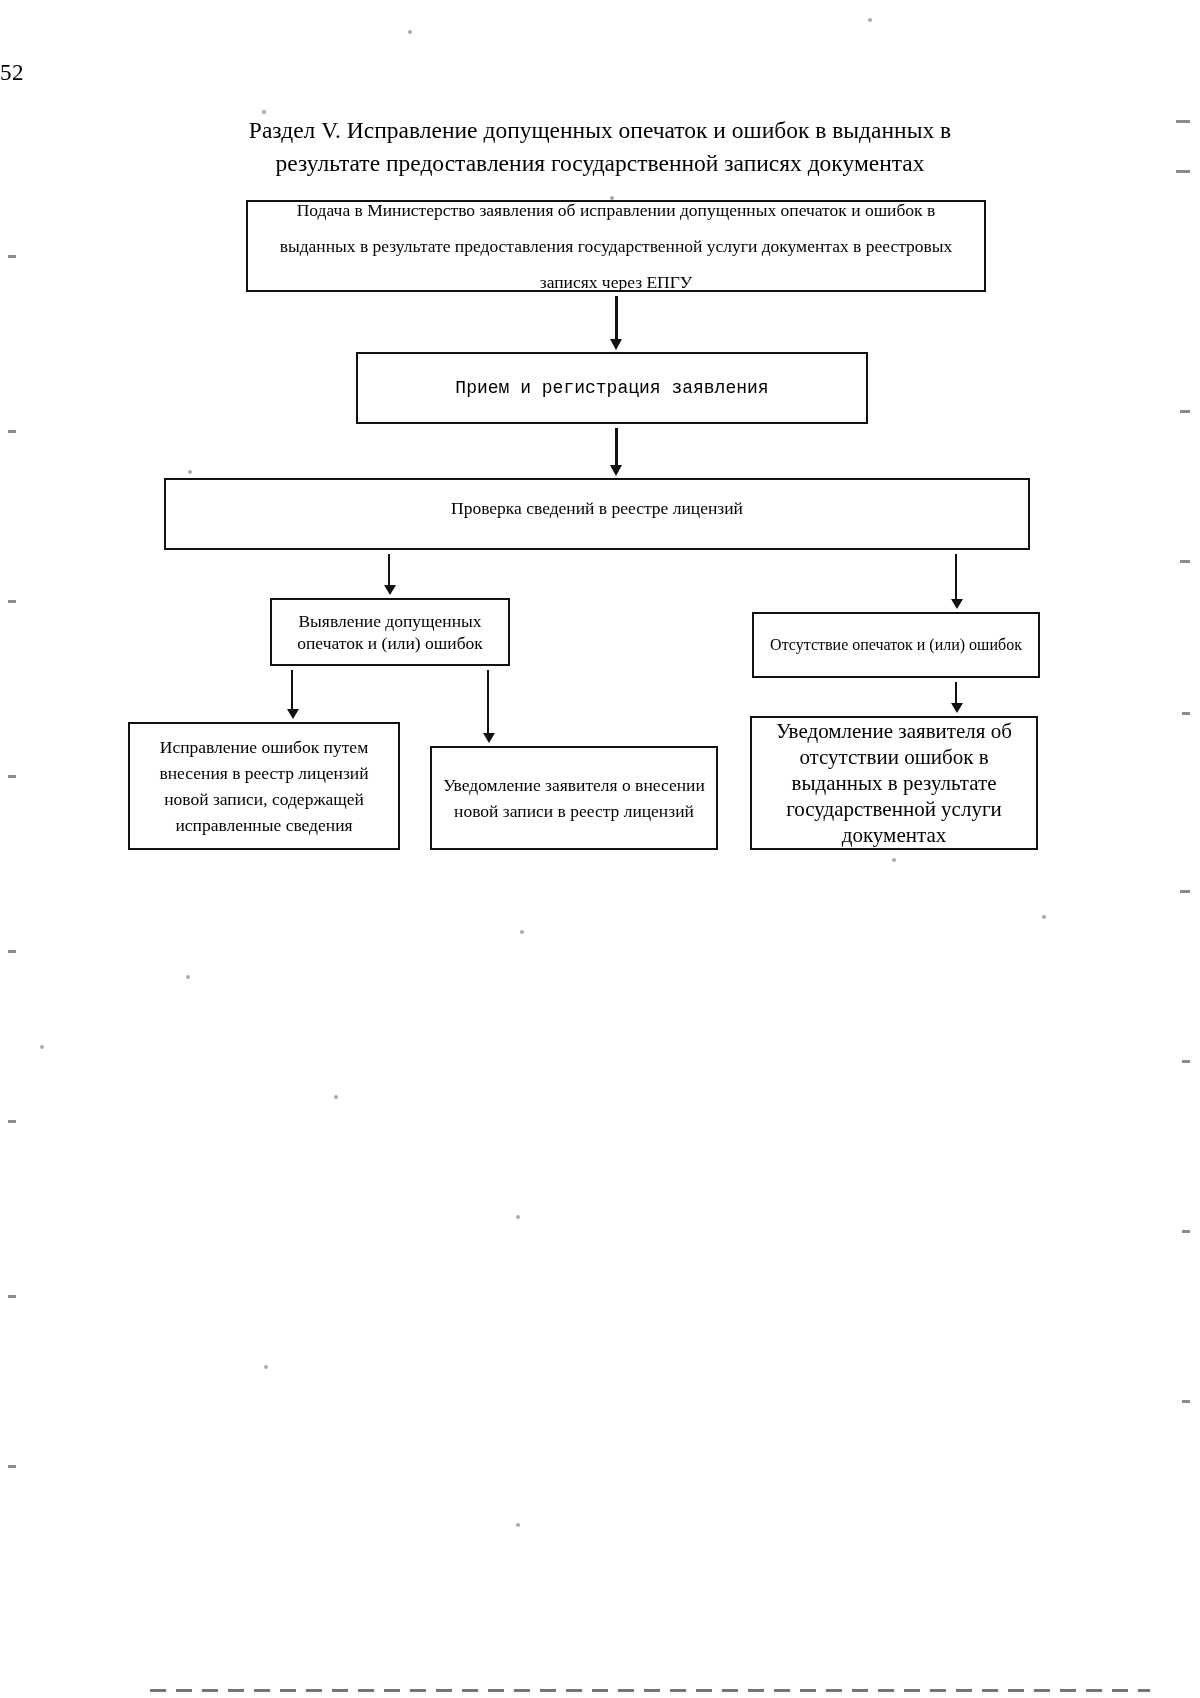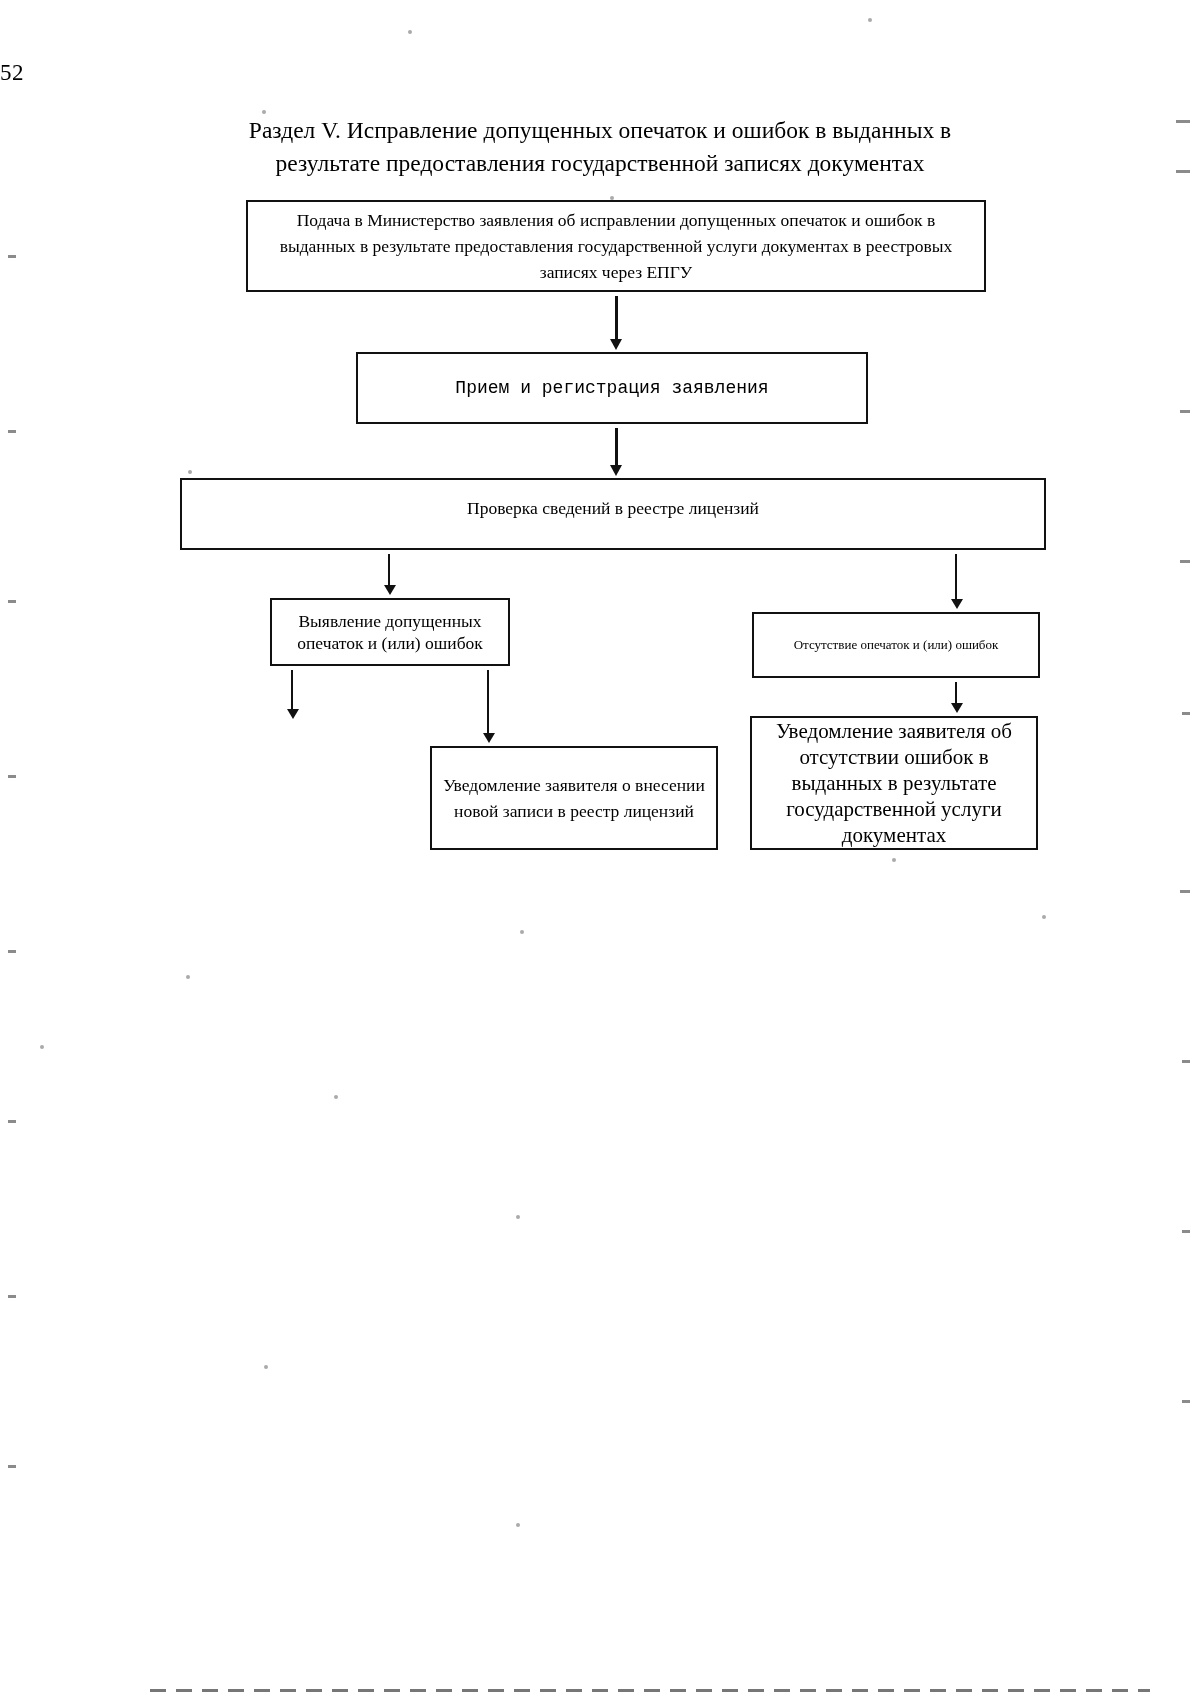--- a/index.html
+++ b/index.html
@@ -84,33 +84,33 @@
     text-align: center;
     padding: 6px 10px;
   }
   .node .txt {
     display: block;
     width: 100%;
   }
 
   
   #node-submit      { left: 246px;  top: 200px; width: 740px; height: 92px;  }
-  #node-submit .txt { font-size: 17.5px; line-height: 26px; }
+  #node-submit .txt { font-size: 17.5px; line-height: 36px; }
 
   #node-register      { left: 356px;  top: 352px; width: 512px; height: 72px; font-family: Liberation Mono, monospace; }
   #node-register .txt { font-size: 18px; }
 
-  #node-check      { left: 180px;  top: 478px; width: 866px; height: 72px; }
+  #node-check      { left: 164px;  top: 478px; width: 866px; height: 72px; }
   #node-check .txt { font-size: 17.5px; position: relative; top: -6px; }
 
   #node-found      { left: 270px;  top: 598px; width: 240px; height: 68px; }
   #node-found .txt { font-size: 17.5px; line-height: 22px; }
 
   #node-none      { left: 752px;  top: 612px; width: 288px; height: 66px; }
-  #node-none .txt { font-size: 13px; line-height: 26px; }
+  #node-none .txt { font-size: 16px; line-height: 26px; }
 
   #node-fix      { left: 128px;  top: 722px; width: 272px; height: 128px; }
   #node-fix .txt { font-size: 17.5px; line-height: 26px; }
 
   #node-notify-new      { left: 430px;  top: 746px; width: 288px; height: 104px; }
   #node-notify-new .txt { font-size: 17.5px; line-height: 26px; }
 
   #node-notify-none      { left: 750px;  top: 716px; width: 288px; height: 134px; }
   #node-notify-none .txt { font-size: 21px; line-height: 26px; }
 
@@ -269,20 +269,23 @@
     <div class="edge thin" id="edge-found-notify">
       <div class="stem"></div>
       <div class="head"></div>
     </div>
 
     <div class="edge thin" id="edge-none-notify">
       <div class="stem"></div>
       <div class="head"></div>
     </div>
 
+    <div class="node" id="node-fix">
+      <span class="txt">Исправление ошибок путем внесения в реестр лицензий новой записи, содержащей исправленные сведения</span>
+    </div>
 
     <div class="node" id="node-notify-new">
       <span class="txt">Уведомление заявителя о внесении новой записи в реестр лицензий</span>
     </div>
 
     <div class="node" id="node-notify-none">
       <span class="txt">Уведомление заявителя об отсутствии ошибок в выданных в результате государственной услуги документах</span>
     </div>
 
   </div>

